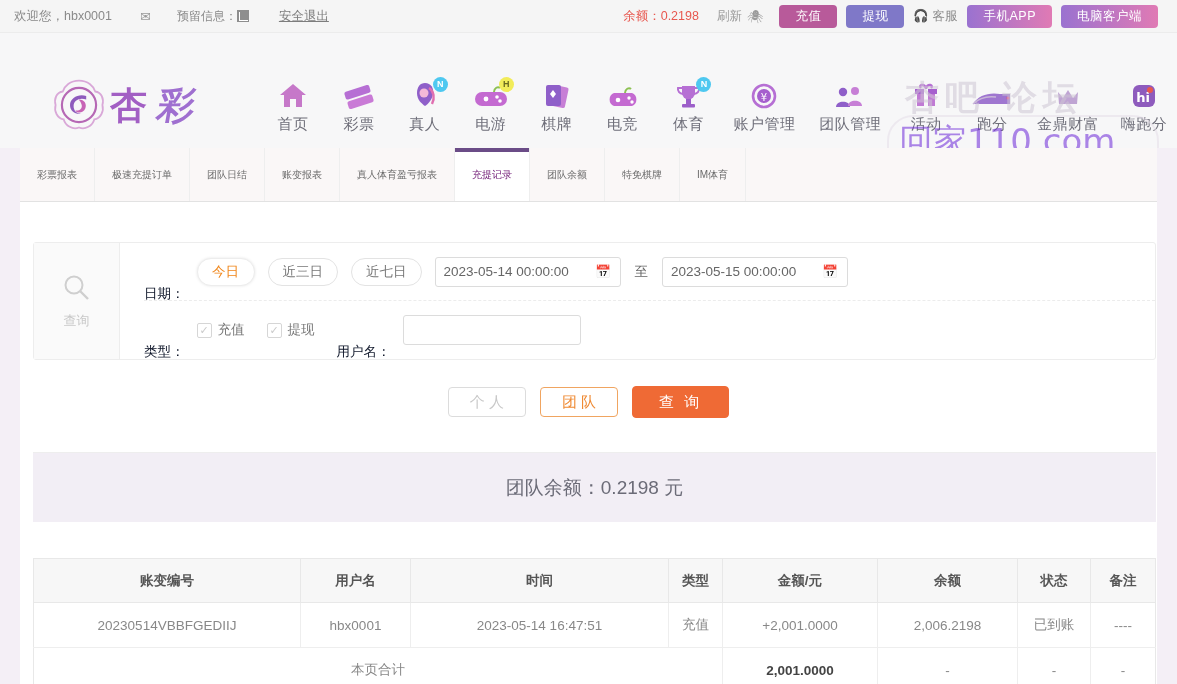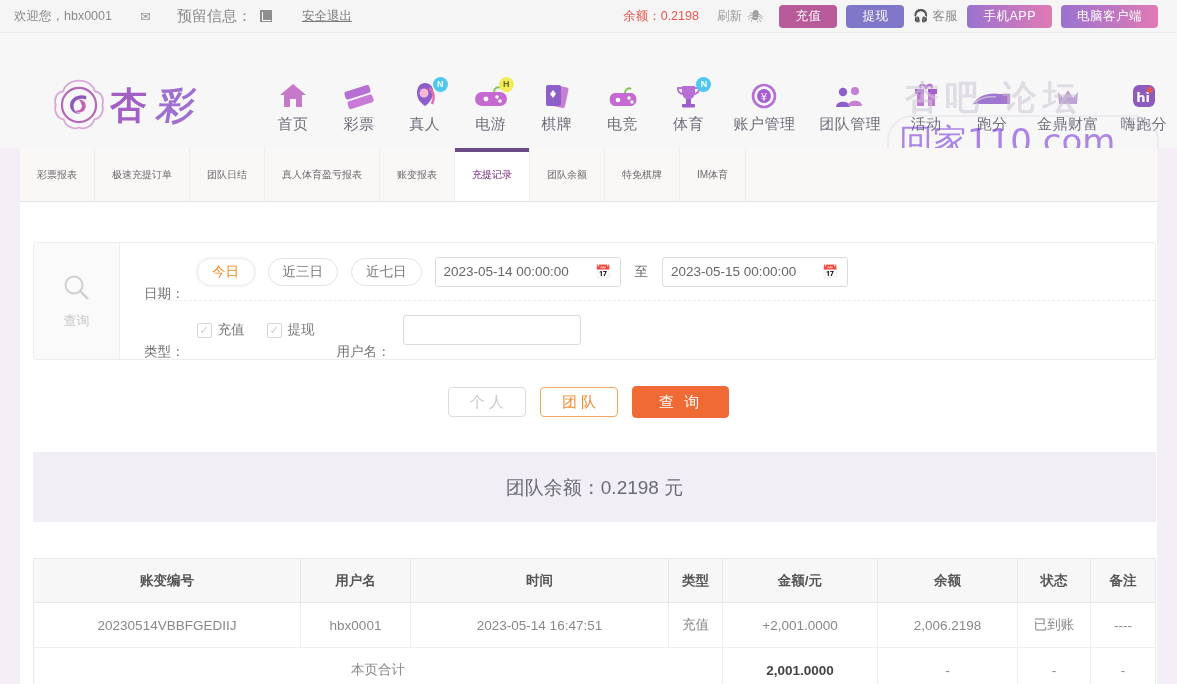--- a/index.html
+++ b/index.html
@@ -14,21 +14,21 @@
   }
 
   
   .topbar{
     height:33px; background:#f5f5f5; border-bottom:1px solid #ececec;
     display:flex; align-items:center; padding:0 10px 0 14px; font-size:12px; color:#888;
     position:relative;
   }
   .topbar .welcome{ color:#8a8a8a; font-size:12.5px; margin-right:28px; }
   .topbar .mail-icon{ color:#9a9a9a; font-size:13px; margin-right:26px; }
-  .topbar .reserve{ color:#8a8a8a; font-size:15px; margin-right:8px; }
+  .topbar .reserve{ color:#8a8a8a; font-size:12px; margin-right:0; }
   .topbar .edit-box{
     display:inline-block; width:12px; height:12px; background:#8e8e8e;
     position:relative; vertical-align:-1px; margin-right:30px;
   }
   .topbar .edit-box:after{
     content:""; position:absolute; left:2px; top:2px; width:8px; height:8px;
     border-left:1px solid #fff; border-bottom:1px solid #fff; transform:rotate(0deg);
   }
   .topbar .logout{ color:#7d7d7d; text-decoration:underline; font-size:12.5px; }
   .topbar .spacer{ flex:1; }
@@ -110,21 +110,21 @@
   }
   .panel .searchcol{
     width:86px; border-right:1px solid #ededed; background:#fafafa;
     display:flex; flex-direction:column; align-items:center; justify-content:center;
     color:#c9c9c9; font-size:13px;
   }
   .panel .searchcol .mag{ margin-bottom:6px; }
   .panel .fields{ flex:1; padding:0 0 0 24px; }
   .row{ display:flex; align-items:center; height:58px; }
   .row.top{ border-bottom:1px dashed #ececec; }
-  .flabel{ font-size:13.5px; color:#737373; margin-right:12px; white-space:nowrap;margin-top:44px;}
+  .flabel{ font-size:13.5px; color:#0f172a; margin-right:12px; white-space:nowrap;margin-top:44px;}
   .dbtn{
     height:28px; min-width:58px; padding:0 14px; border:1px solid #e3e3e3; border-radius:14px;
     background:#fff; color:#777; font-size:13.5px; display:inline-flex; align-items:center;
     justify-content:center; margin-right:13px; cursor:pointer;
   }
   .dbtn.sel{ color:#f08519; box-shadow:0 0 3px rgba(0,0,0,.10); border-color:#ededed;}
   .dateinput{
     width:186px; height:30px; border:1px solid #dcdcdc; border-radius:3px; background:#fff;
     display:flex; align-items:center; padding:0 8px; font-size:13.5px; color:#666;
   }
@@ -378,22 +378,22 @@
     <div class="wm-text1">杏吧 论坛</div>
     <div class="wm-box"></div>
     <div class="wm-text2">回家110.com</div>
   </div>
 </div>
 
 <div class="tabsbar">
   <div class="tab">彩票报表</div>
   <div class="tab">极速充提订单</div>
   <div class="tab">团队日结</div>
+  <div class="tab">账变报表</div>
   <div class="tab">真人体育盈亏报表</div>
-  <div class="tab">账变报表</div>
   <div class="tab active">充提记录</div>
   <div class="tab">团队余额</div>
   <div class="tab">特免棋牌</div>
   <div class="tab">IM体育</div>
   <div class="tail"></div>
 </div>
 
 <div class="edge-left"></div>
 <div class="edge-right"></div>
 

